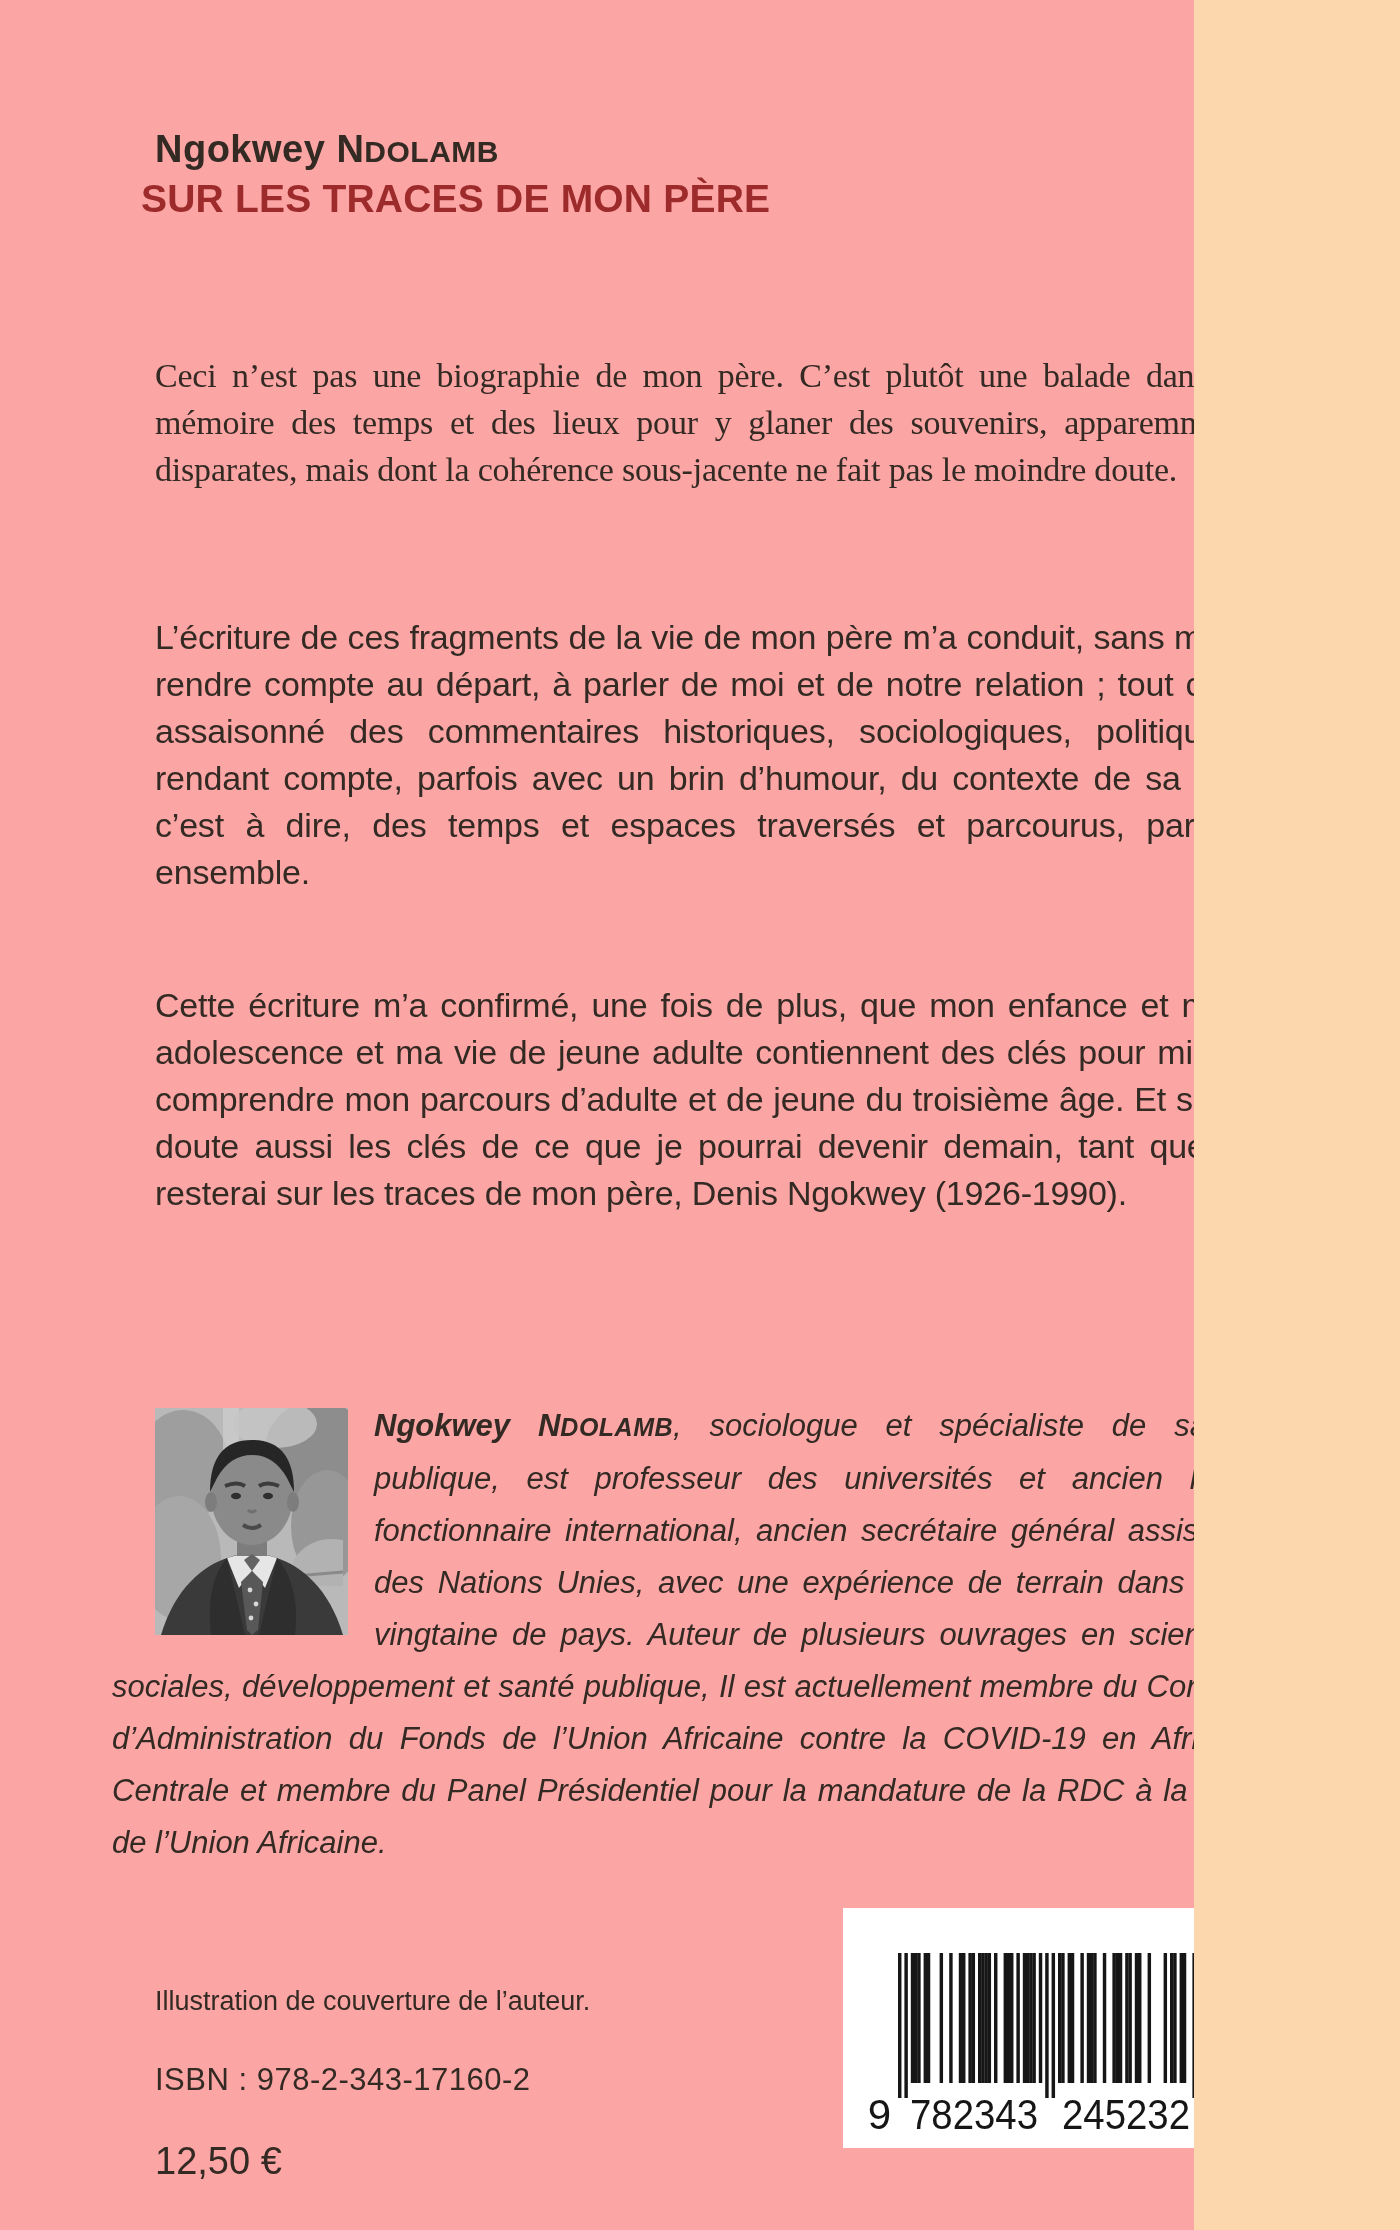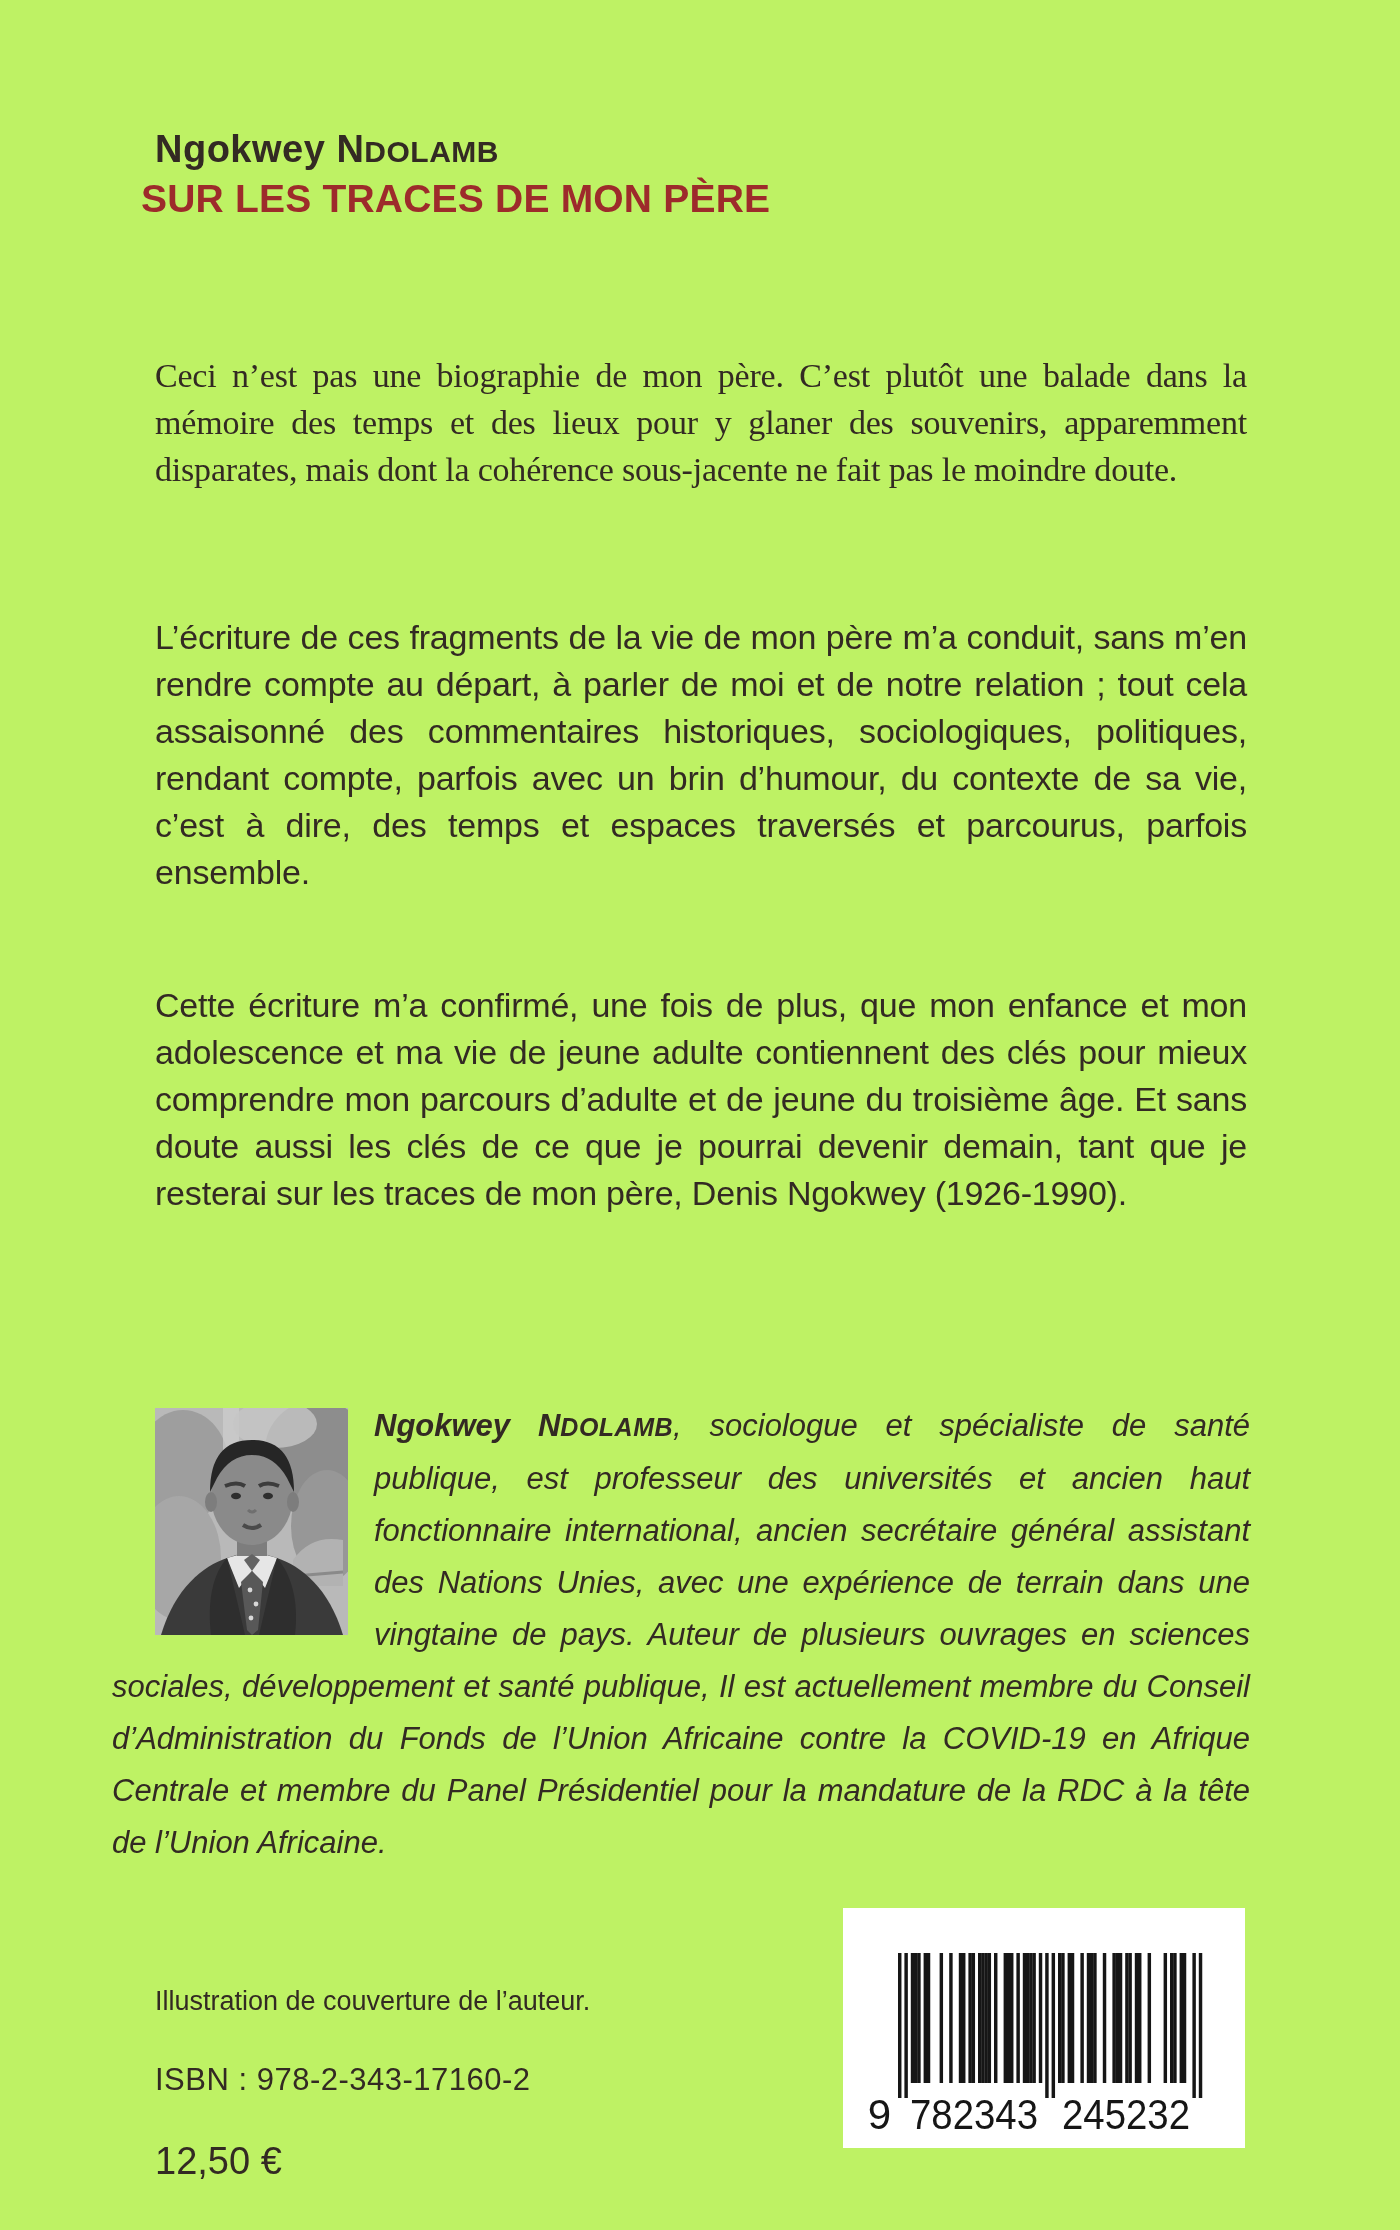--- a/index.html
+++ b/index.html
@@ -1,20 +1,20 @@
 <!DOCTYPE html>
 <html lang="fr"><head>
 <meta charset="utf-8">
 <style>
   html,body{margin:0;padding:0;}
   body{background:#fcd7ae;}
   .page{
     position:relative;
-    width:1400px;height:2230px;
-    background:#bef264;
+    width:1194px;height:2230px;
+    background:#fca5a5;
     color:#332a23;
     font-family:"Liberation Sans",sans-serif;
     overflow:hidden;
   }
   .author-line{
     position:absolute;left:155px;top:128px;
     font-size:38px;font-weight:700;letter-spacing:.5px;
     white-space:nowrap;
   }
   .sc{font-size:30px;letter-spacing:.5px;}

